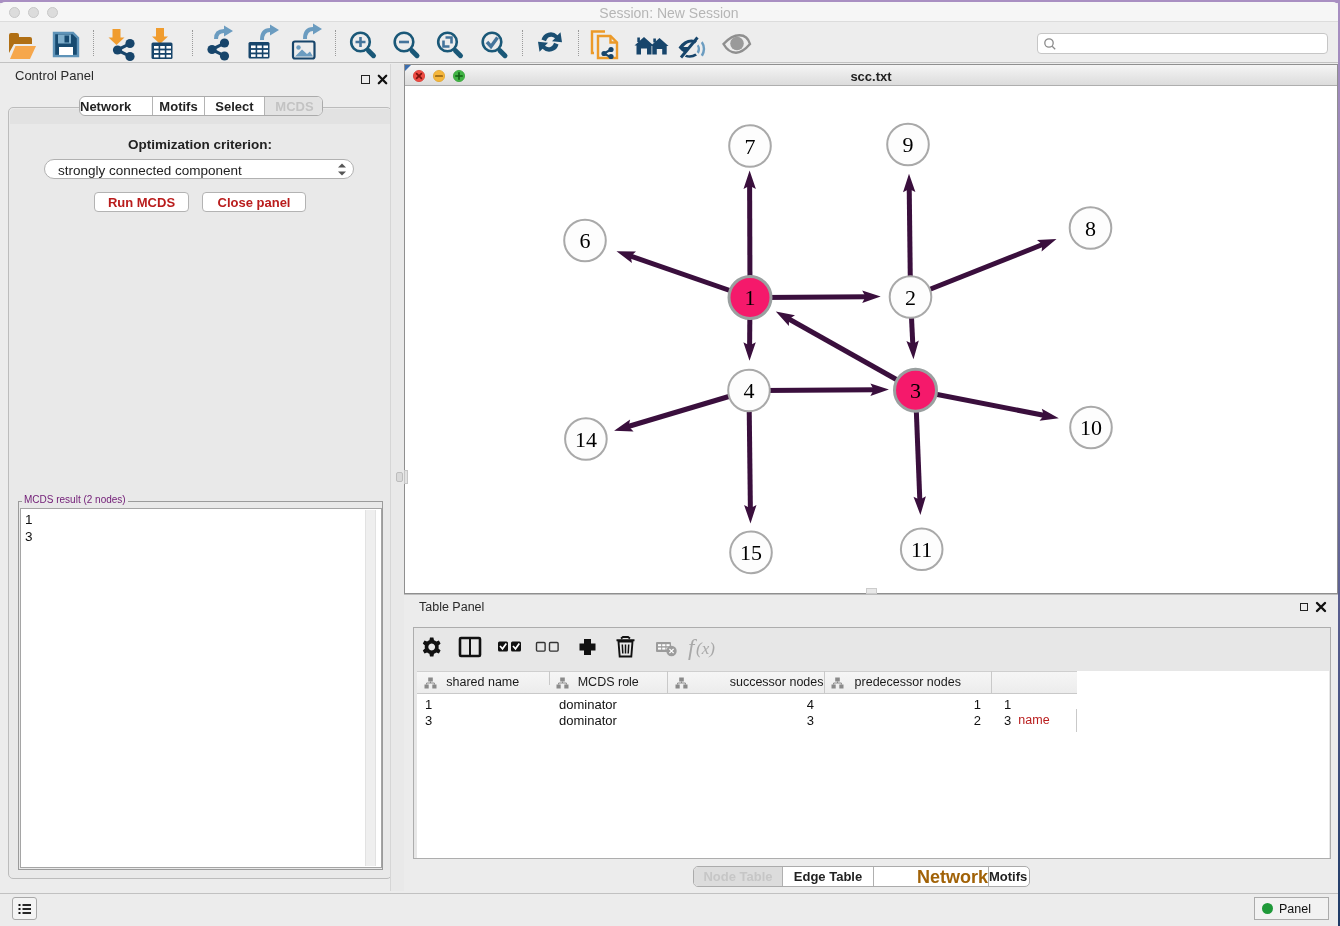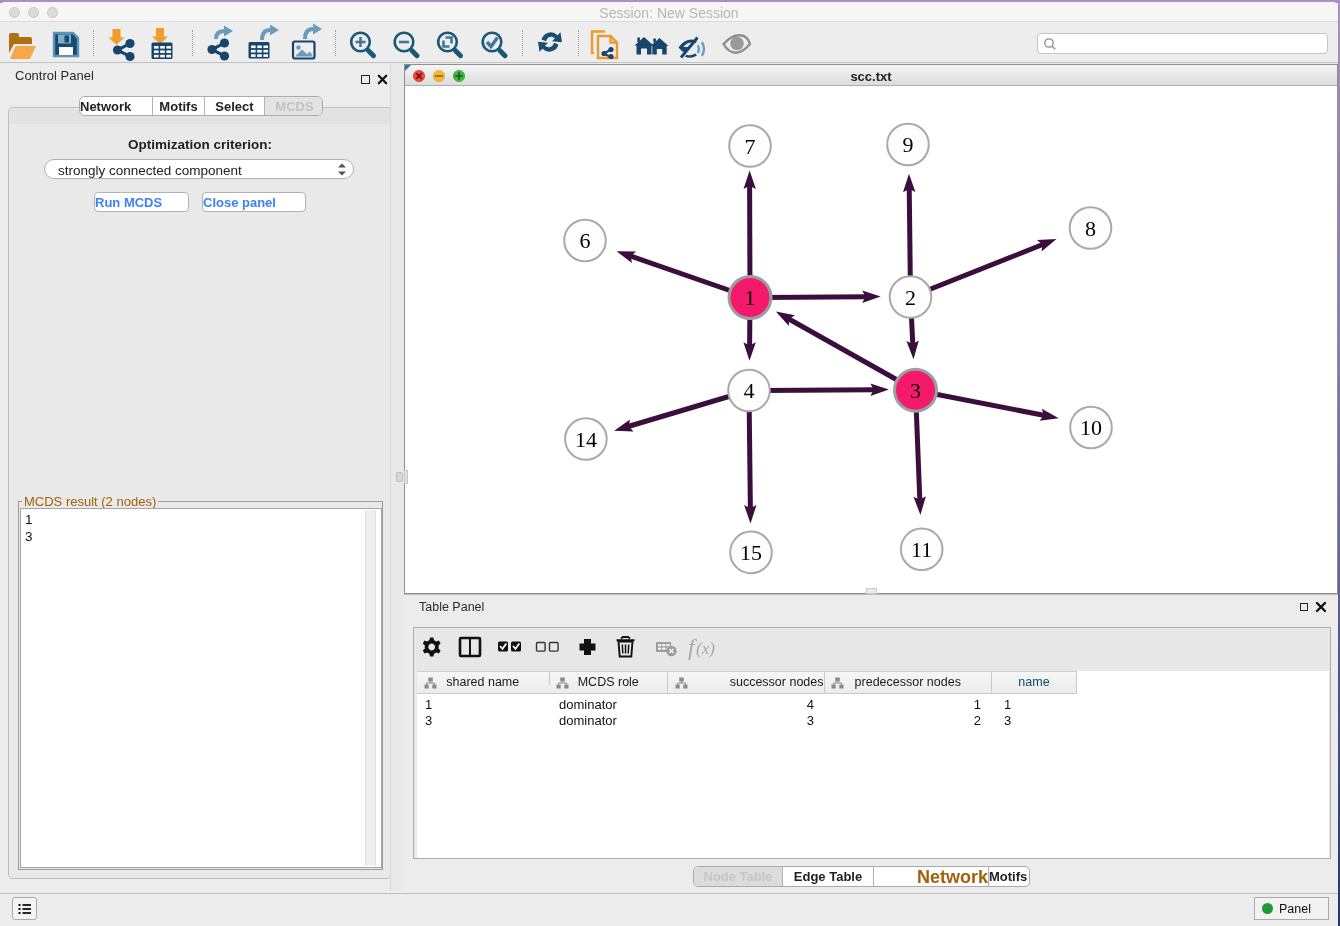--- a/index.html
+++ b/index.html
@@ -1,17 +1,17 @@
 <!DOCTYPE html>
 <html><head><meta charset="utf-8"><style>
 *{margin:0;padding:0;box-sizing:border-box}
 body{width:1340px;height:926px;background:#ececec;font-family:"Liberation Sans",sans-serif;position:relative;overflow:hidden}
 .abs{position:absolute}
 .vsep{position:absolute;top:30px;height:26px;width:0;border-left:1px dotted #9a9a9a}
-.btn{position:absolute;background:#fff;border:1px solid #b3b3b3;border-radius:4px;font-size:13px;font-weight:bold;color:#3b82f6;text-align:left}
+.btn{position:absolute;background:#fff;border:1px solid #b3b3b3;border-radius:4px;font-size:13px;font-weight:bold;color:#b91c1c;text-align:center}
 </style></head><body>
 
 <div class="abs" style="left:0;top:0;width:1340px;height:3px;background:#a98fc2"></div>
 <div class="abs" style="right:0;top:0;width:2px;height:926px;background:linear-gradient(#a98fc2,#8379ab 40%,#4b5585 75%,#1e3a66)"></div>
 
 <div class="abs" style="left:0;top:2px;width:1338px;height:20px;background:#f6f6f6;border-radius:5px 5px 0 0;border-bottom:1px solid #dcdcdc"></div>
 <div class="abs" style="left:9px;top:7px;width:11px;height:11px;border-radius:50%;background:#dcdcdc;border:1px solid #c8c8c8"></div>
 <div class="abs" style="left:28px;top:7px;width:11px;height:11px;border-radius:50%;background:#dcdcdc;border:1px solid #c8c8c8"></div>
 <div class="abs" style="left:47px;top:7px;width:11px;height:11px;border-radius:50%;background:#dcdcdc;border:1px solid #c8c8c8"></div>
 <div class="abs" style="left:0;top:5px;width:1338px;text-align:center;font-size:14px;color:#b6b6b6">Session: New Session</div>
@@ -180,21 +180,21 @@
 
 <div class="abs" style="left:44px;top:159px;width:310px;height:20px;background:#fff;border:1px solid #b1b1b1;border-radius:10px"></div>
 <div class="abs" style="left:58px;top:162.5px;font-size:13.5px;font-weight:normal;color:#222">strongly connected component</div>
 <svg class="abs" style="left:335px;top:162px" width="14" height="15" viewBox="0 0 14 15">
     <path d="M3 5.5 L7 1.5 L11 5.5 Z M3 9.5 L7 13.5 L11 9.5 Z" fill="#555"></path>
   </svg>
 <div class="btn" style="left:94px;top:192px;width:95px;height:20px;line-height:19px">Run MCDS</div>
 <div class="btn" style="left:202px;top:192px;width:104px;height:20px;line-height:19px">Close panel</div>
 
 <div class="abs" style="left:18px;top:501px;width:365px;height:369px;border:1px solid #9b9b9b"></div>
-<div class="abs" style="left:22px;top:494px;background:#e9e9e9;padding:0 2px;font-size:13px;color:#a16207">MCDS result (2 nodes)</div>
+<div class="abs" style="left:22px;top:494px;background:#e9e9e9;padding:0 2px;font-size:10px;color:#701a75">MCDS result (2 nodes)</div>
 <div class="abs" style="left:19.5px;top:508px;width:362px;height:360px;background:#fff;border:1px solid #a5a5a5"></div>
 <div class="abs" style="left:365px;top:510px;width:11px;height:356px;background:#efefef;border-left:1px solid #e2e2e2;border-right:1px solid #e2e2e2"></div>
 <div class="abs" style="left:25px;top:511px;font-size:13.5px;color:#111;line-height:17px">1<br>3</div>
 
 <div class="abs" style="left:390px;top:64px;width:14px;height:827px;background:#e9e9e9;border-left:1px solid #d6d6d6"></div>
 <div class="abs" style="left:396px;top:472px;width:7px;height:10px;background:#d9d9d9;border:1px solid #bdbdbd;border-radius:2px"></div>
 
 <div class="abs" style="left:404px;top:64px;width:934px;height:530px;border:1px solid #8f8f8f;background:#fff"></div>
 <div class="abs" style="left:405px;top:65px;width:932px;height:21px;background:linear-gradient(#f5f5f5,#dcdcdc);border-bottom:1px solid #aeaeae"></div>
 <svg class="abs" style="left:405px;top:65px" width="6" height="6" viewBox="0 0 6 6">
@@ -329,21 +329,21 @@
     <rect x="8.3" y="7.5" width="4.2" height="4" fill="#8a8a8a"></rect>
     <path d="M6.5 4.5 L6.5 6 M2.6 7.5 L2.6 6 L10.4 6 L10.4 7.5" stroke="#8a8a8a" fill="none" stroke-width="1"></path>
   </svg>
 <div class="abs" style="left:824.5px;top:671px;width:167.5px;height:23px;border-right:1px solid #c9c9c9;text-align:center;font-size:12.5px;color:#1a1a1a;line-height:23px">predecessor nodes</div>
 <svg class="abs" style="left:831px;top:677px" width="13" height="12" viewBox="0 0 13 12">
     <rect x="4.2" y="0.5" width="4.6" height="4" fill="#8a8a8a"></rect>
     <rect x="0.5" y="7.5" width="4.2" height="4" fill="#8a8a8a"></rect>
     <rect x="8.3" y="7.5" width="4.2" height="4" fill="#8a8a8a"></rect>
     <path d="M6.5 4.5 L6.5 6 M2.6 7.5 L2.6 6 L10.4 6 L10.4 7.5" stroke="#8a8a8a" fill="none" stroke-width="1"></path>
   </svg>
-<div class="abs" style="left:992.0px;top:671px;width:85.0px;height:23px;border-right:1px solid #c9c9c9;text-align:center;font-size:12.5px;color:#0c4a6e;line-height:23px">name</div>
+<div class="abs" style="left:992.0px;top:709px;width:85.0px;height:23px;border-right:1px solid #c9c9c9;text-align:center;font-size:12.5px;color:#b91c1c;line-height:23px">name</div>
 <div class="abs" style="left:425px;top:697px;font-size:13px;color:#111">1</div>
 <div class="abs" style="left:559px;top:697px;font-size:13px;color:#111">dominator</div>
 <div class="abs" style="left:744px;top:697px;width:70px;text-align:right;font-size:13px;color:#111">4</div>
 <div class="abs" style="left:911px;top:697px;width:70px;text-align:right;font-size:13px;color:#111">1</div>
 <div class="abs" style="left:1004px;top:697px;font-size:13px;color:#111">1</div>
 <div class="abs" style="left:425px;top:713px;font-size:13px;color:#111">3</div>
 <div class="abs" style="left:559px;top:713px;font-size:13px;color:#111">dominator</div>
 <div class="abs" style="left:744px;top:713px;width:70px;text-align:right;font-size:13px;color:#111">3</div>
 <div class="abs" style="left:911px;top:713px;width:70px;text-align:right;font-size:13px;color:#111">2</div>
 <div class="abs" style="left:1004px;top:713px;font-size:13px;color:#111">3</div>

